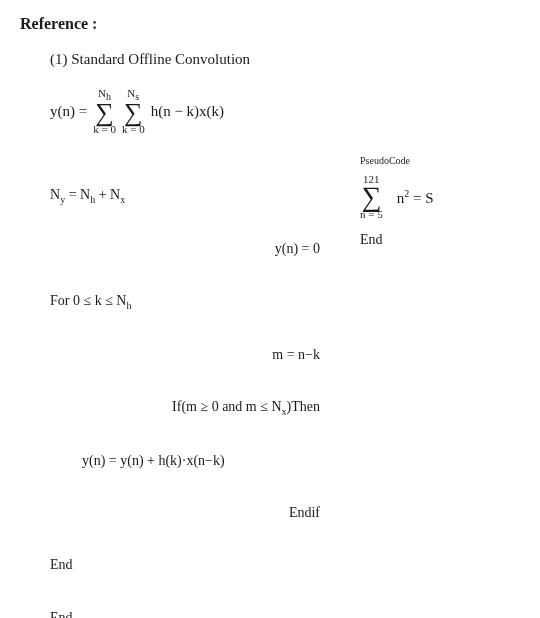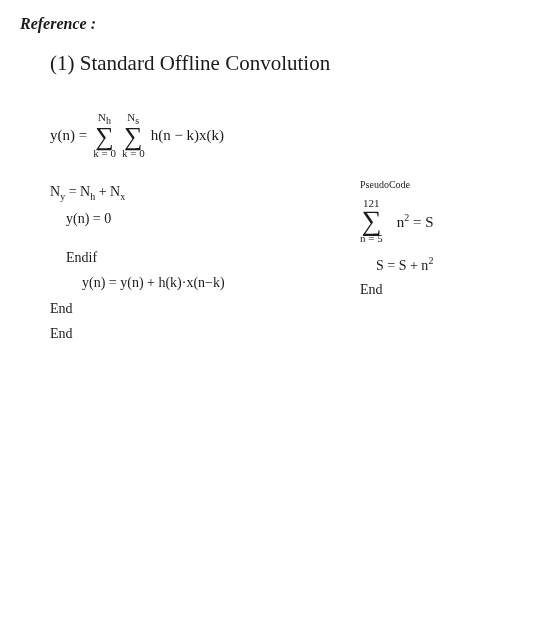--- a/index.html
+++ b/index.html
@@ -16,27 +16,26 @@
       font-size: 15px;
       color: #1a1a1a;
       padding: 10px 20px;
     }
 
     .reference-header {
       font-weight: bold;
       font-size: 16px;
       margin-bottom: 18px;
       margin-top: 5px;
-      font-style: italic;
     }
 
     .section-title {
-      font-size: 21px;
+      font-size: 15px;
       margin-left: 30px;
-      margin-bottom: 36px;
+      margin-bottom: 20px;
     }
 
     .formula-block {
       margin-left: 30px;
       margin-bottom: 20px;
     }
 
     .main-equation {
       display: flex;
       align-items: center;
@@ -102,32 +101,34 @@
     }
 
     .code-lines {
       font-size: 14px;
       line-height: 1.7;
     }
 
     .math-line {
       font-size: 14px;
       line-height: 1.8;
+      margin-top: 27px;
     }
 
     sub {
       font-size: 10px;
     }
 
     sup {
       font-size: 10px;
     }
 
     .indent {
       margin-left: 16px;
+      text-align: right;
     }
 
     .small-text {
       font-size: 11px;
     }
   </style>
 </head>
 <body>
 
 <div class="reference-header">Reference  :</div>
@@ -158,43 +159,51 @@
 <div class="two-column">
 
   <div class="left-col">
     <div class="math-line">
       N<sub>y</sub> = N<sub>h</sub> + N<sub>x</sub>
     </div>
     <div class="math-line indent">
       y(n) = 0
     </div>
     <div style="margin-top:14px;"></div>
-    <div class="math-line indent">
-      Endif
+    <div class="math-line">
+      For 0 ≤ k ≤ N<sub>h</sub>
+    </div>
+    <div class="math-line indent">
+      m = n−k
+    </div>
+    <div class="math-line indent">
+      If(m ≥ 0 and m ≤ N<sub>x</sub>)Then
     </div>
     <div class="math-line" style="margin-left:32px;">
       y(n) = y(n) + h(k)·x(n−k)
+    </div>
+    <div class="math-line indent">
+      Endif
     </div>
     <div class="math-line">End</div>
     <div class="math-line">End</div>
   </div>
 
   <div class="right-col">
     <div class="pseudocode-title">PseudoCode</div>
 
     <div class="pseudocode-sigma">
       <div class="sigma-group">
         <span class="sigma-top small-text">121</span>
         <span class="sigma-symbol">∑</span>
         <span class="sigma-bottom small-text">n = 5</span>
       </div>
       <span style="font-size:15px; margin-left:10px; align-self:center;">
         n<sup>2</sup> = S
       </span>
     </div>
 
     <div class="code-lines">
-      <div class="indent">S = S + n<sup>2</sup></div>
       <div>End</div>
     </div>
   </div>
 
 </div>
 
 </body></html>

